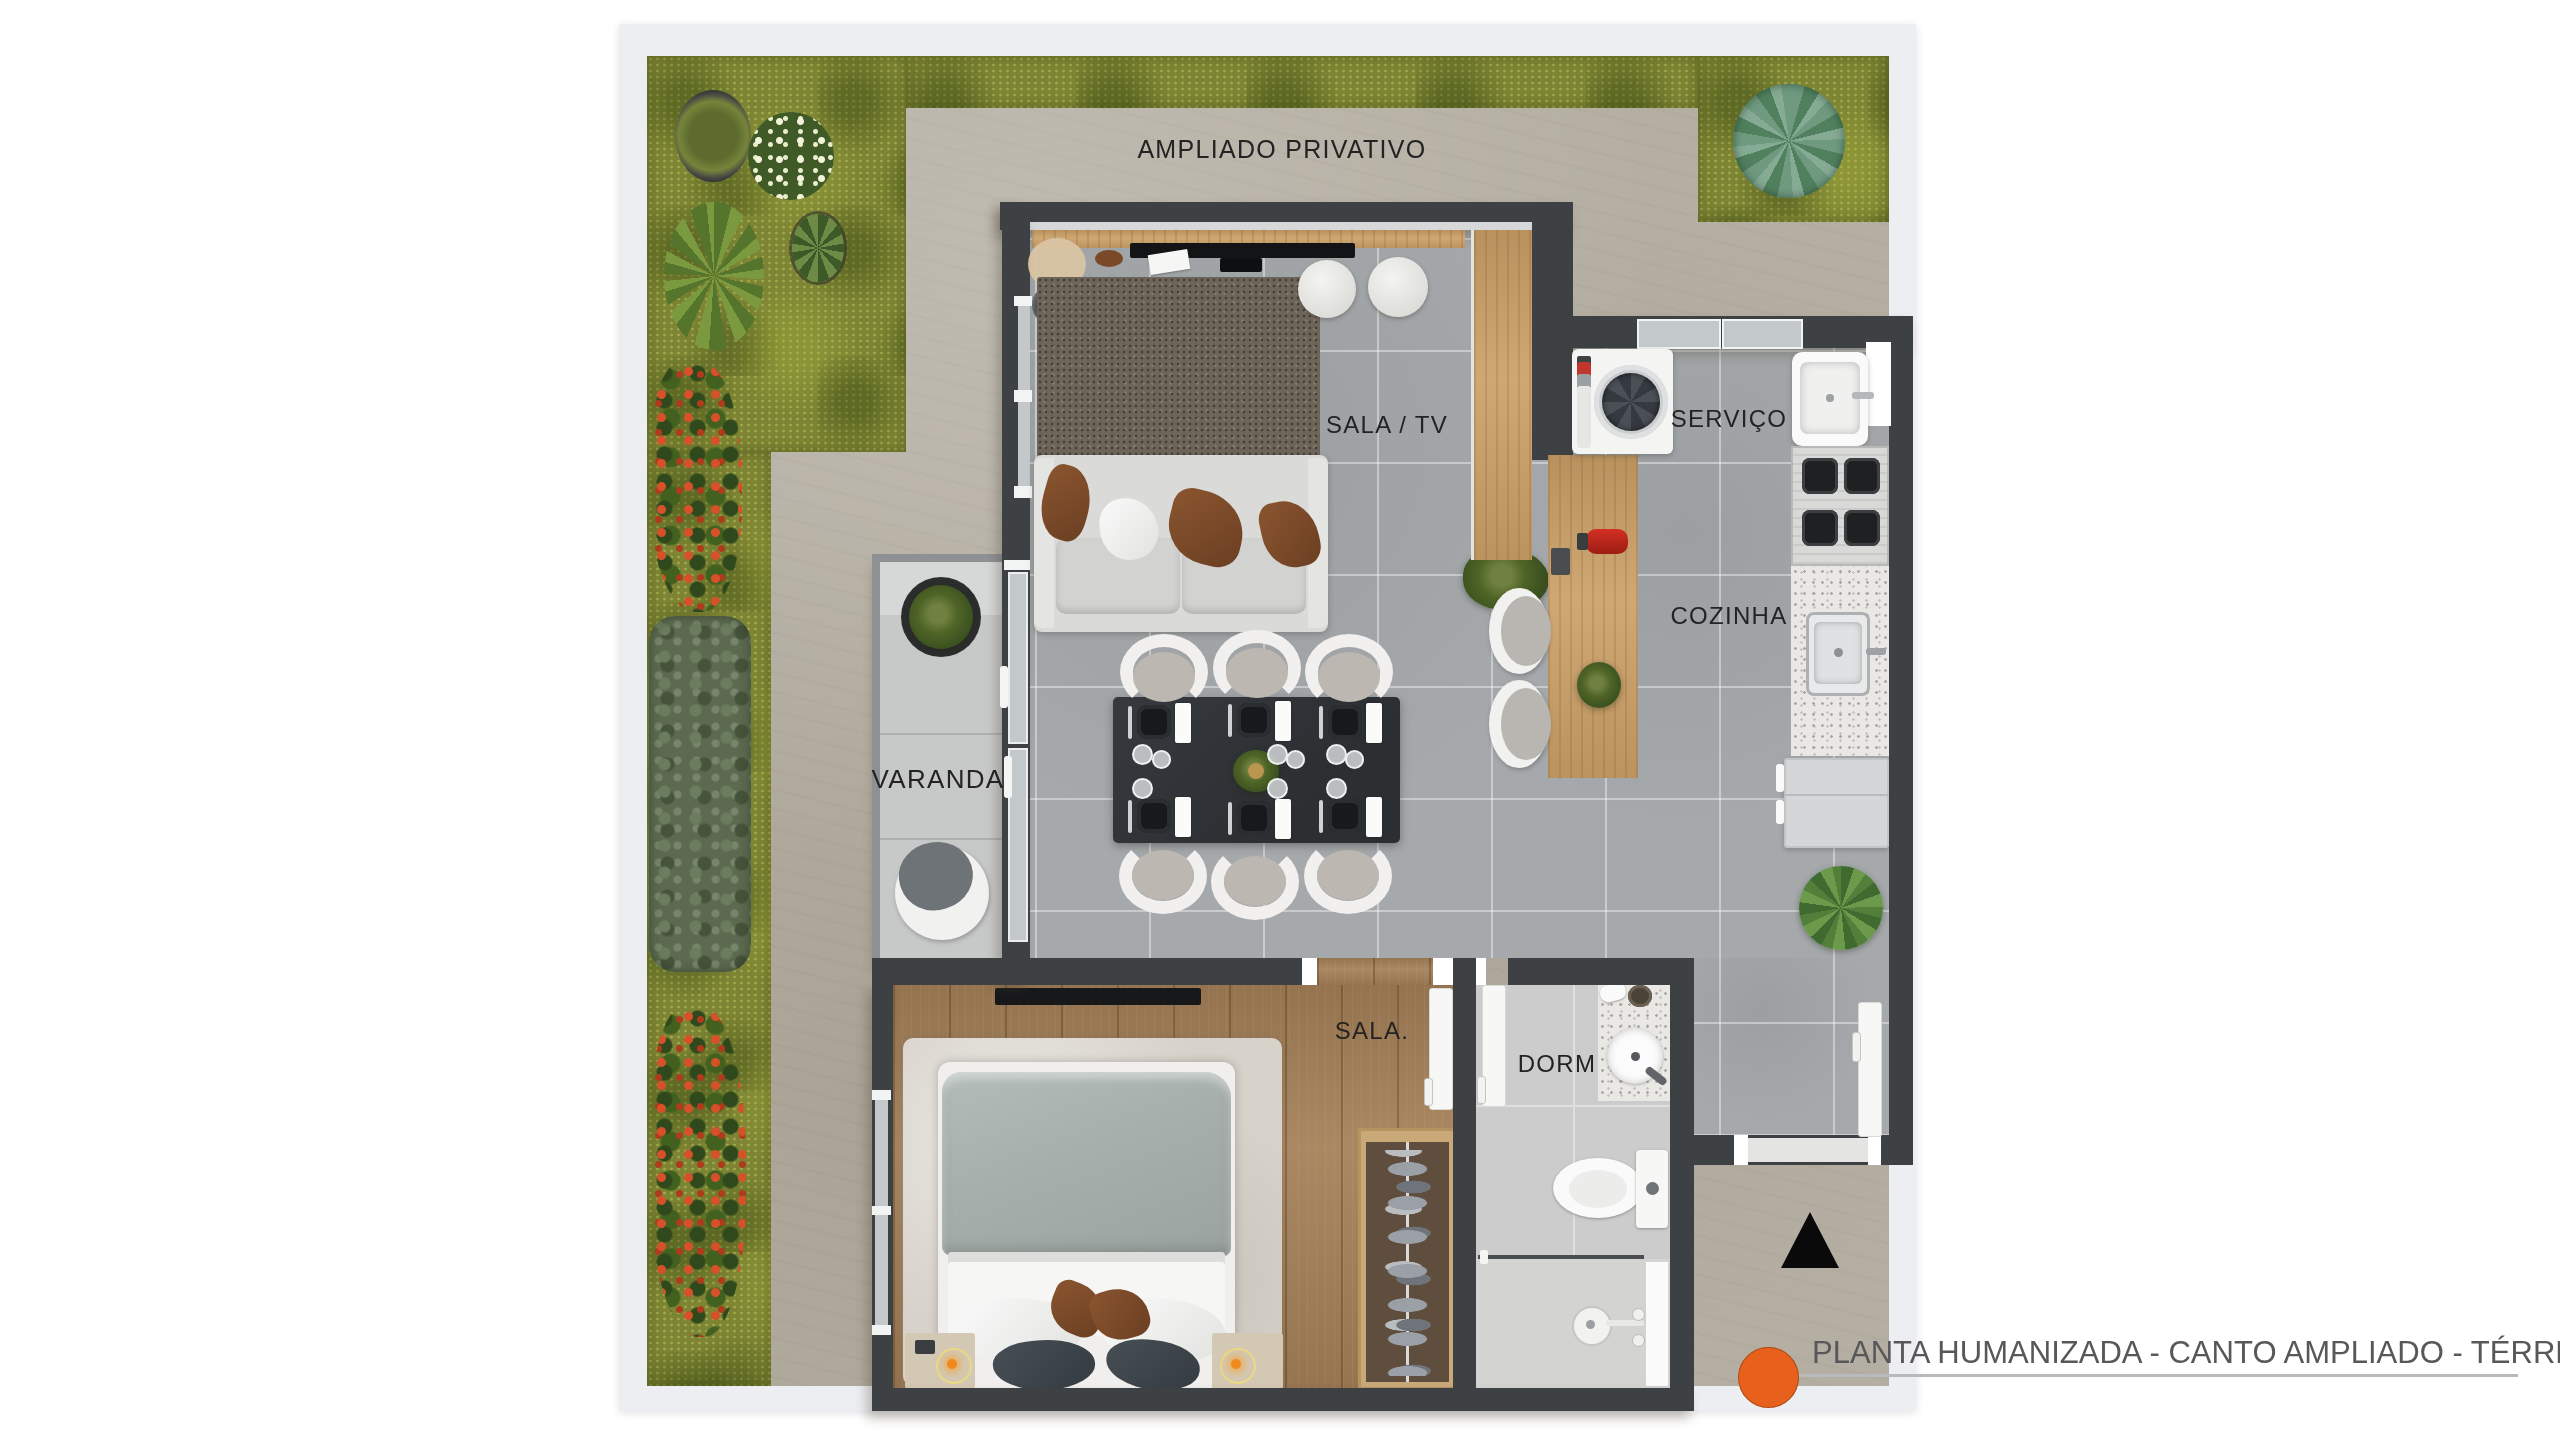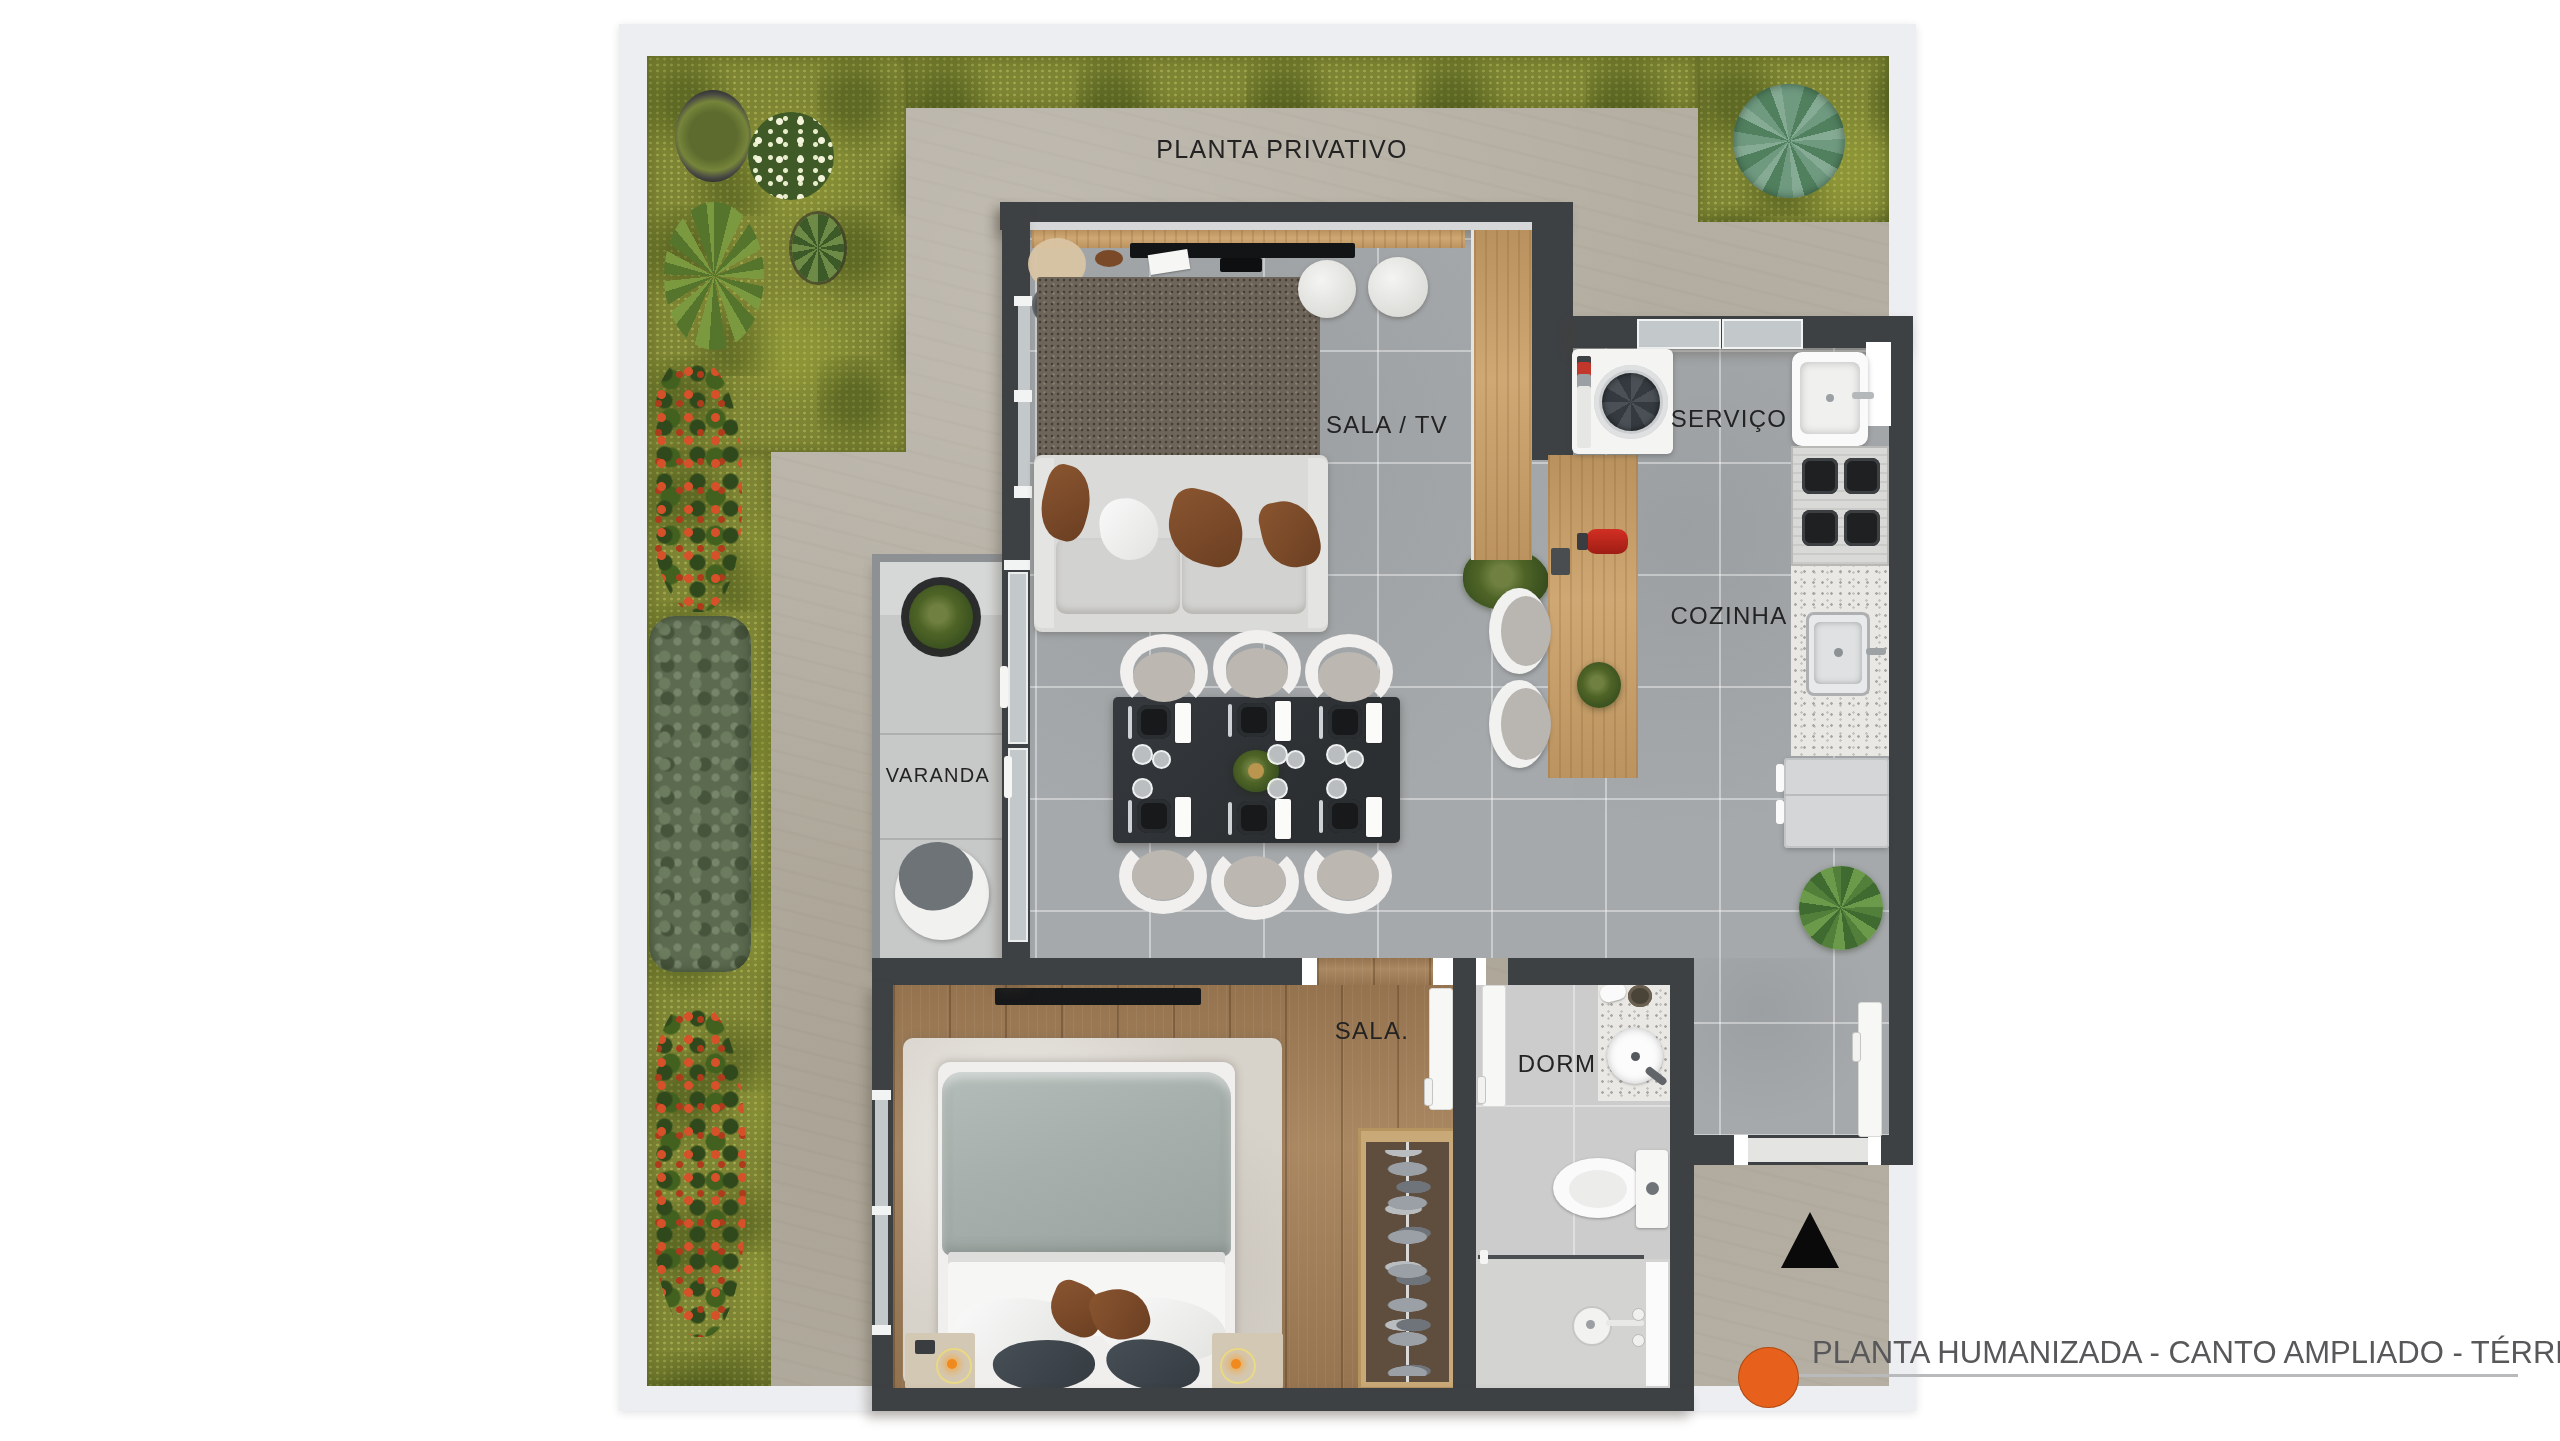--- a/index.html
+++ b/index.html
@@ -322,25 +322,25 @@
   <div class="abs" style="left:1834px;top:648px;width:9px;height:9px;border-radius:50%;background:#8d9194;"></div>
   <div class="abs" style="left:1866px;top:648px;width:20px;height:7px;background:#9ea2a5;border-radius:3px;"></div>
 
   <div class="abs" style="left:1784px;top:758px;width:105px;height:90px;background:#d4d6d7;border-radius:4px;box-shadow:inset 0 0 0 2px #c2c4c5, 0 2px 5px rgba(60,60,60,.3);"></div>
   <div class="abs" style="left:1784px;top:794px;width:105px;height:2px;background:#b9bbbc;"></div>
   <div class="abs" style="left:1776px;top:764px;width:8px;height:28px;background:#fafafa;border-radius:3px;"></div>
   <div class="abs" style="left:1776px;top:800px;width:8px;height:24px;background:#fafafa;border-radius:3px;"></div>
 
   <div class="abs foliage" style="left:1799px;top:866px;width:84px;height:84px;background:repeating-conic-gradient(#3f6b30 0 18deg, #6a9a4a 18deg 36deg, #52803a 36deg 52deg);border-radius:50%;"></div>
 
-  <div class="abs label" style="left:1120px;top:135px;width:324px;font-size:25px;">PLANTA PRIVATIVO</div>
+  <div class="abs label" style="left:1120px;top:135px;width:324px;font-size:25px;">AMPLIADO PRIVATIVO</div>
   <div class="abs label" style="left:1287px;top:411px;width:200px;">SALA / TV</div>
   <div class="abs label" style="left:1629px;top:405px;width:200px;">SERVIÇO</div>
   <div class="abs label" style="left:1629px;top:602px;width:200px;">COZINHA</div>
-  <div class="abs label" style="left:838px;top:764px;width:200px;font-size:20px;">VARANDA</div>
+  <div class="abs label" style="left:838px;top:764px;width:200px;font-size:26px;">VARANDA</div>
   <div class="abs label" style="left:1272px;top:1017px;width:200px;">SALA.</div>
   <div class="abs label" style="left:1457px;top:1050px;width:200px;">DORM</div>
 
   <div class="abs" style="left:1781px;top:1212px;width:0;height:0;border-left:29px solid transparent;border-right:29px solid transparent;border-bottom:56px solid #0a0a0a;"></div>
 
   <div class="abs" style="left:1738px;top:1347px;width:61px;height:61px;border-radius:50%;background:#E8611C;box-shadow:inset 0 0 0 1px rgba(90,40,5,.4);"></div>
   <div class="abs" style="left:1799px;top:1374px;width:719px;height:3px;background:#b9babc;"></div>
   <div class="abs legend-title" style="left:1812px;top:1334px;white-space:nowrap;">PLANTA HUMANIZADA - CANTO AMPLIADO - TÉRREO</div>
 
 </div>

